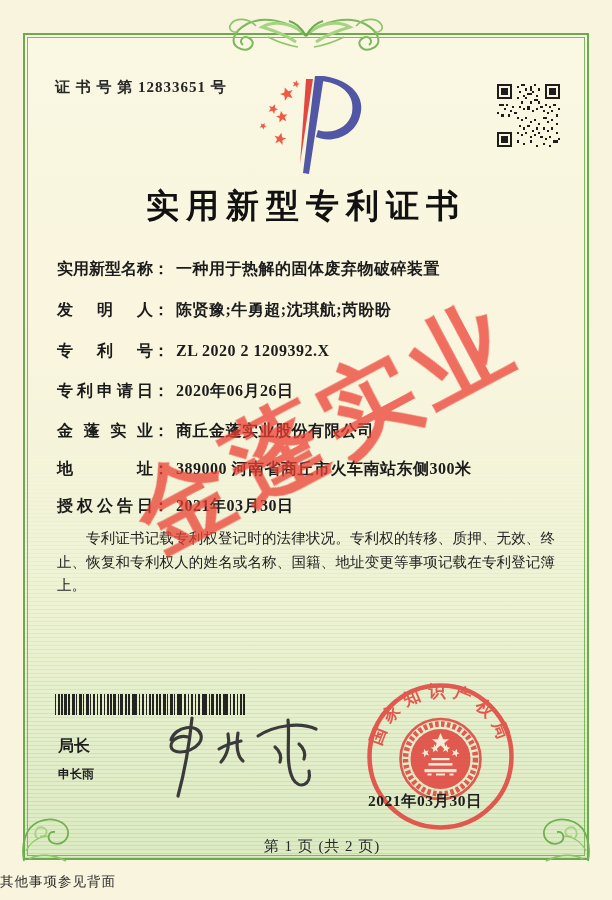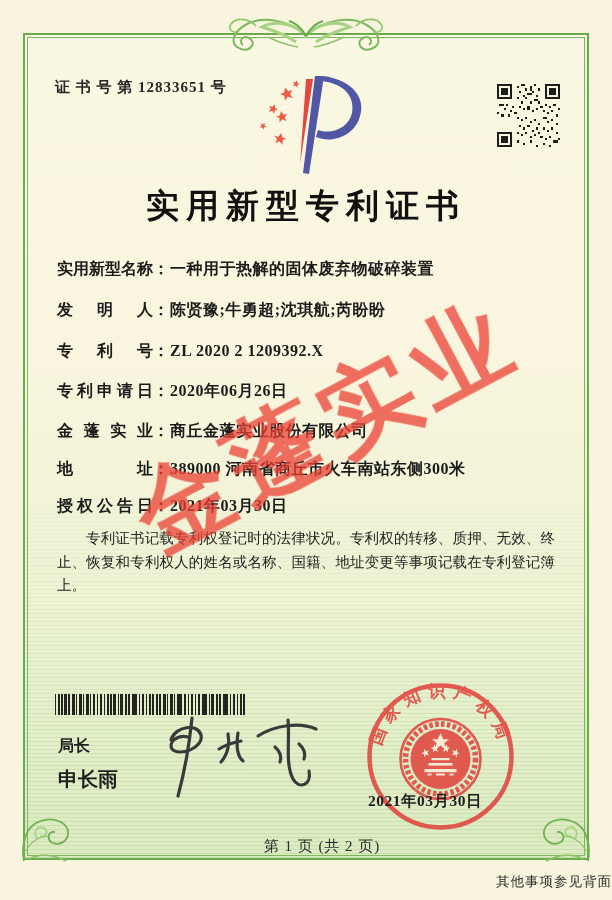--- a/index.html
+++ b/index.html
@@ -48,21 +48,21 @@
   }
 
   
   .row{position:absolute;left:57px;font-size:16px;font-weight:600;color:#1b1b1b;white-space:nowrap;}
   .row .lab{
     display:inline-block;width:96px;
     text-align:justify;text-align-last:justify;
     vertical-align:top;
   }
   .row .colon{display:inline-block;}
-  .row .val{margin-left:1px;letter-spacing:.5px;}
+  .row .val{margin-left:7px;letter-spacing:.5px;}
   .row2nd{position:absolute;left:253px;top:0;}
   #r0{top:259px;} #r1{top:300px;} #r2{top:341px;} #r3{top:381px;}
   #r4{top:421px;} #r5{top:459px;} #r6{top:496px;width:540px;}
 
   
   .paras{
     position:absolute;left:57px;top:527px;width:498px;
     font-size:14.5px;line-height:23.5px;text-align:justify;
     color:#222;font-style:normal;
   }
@@ -70,33 +70,33 @@
 
   
   .barcode{
     position:absolute;left:55px;top:694px;width:190px;height:21px;
     background-image:
       repeating-linear-gradient(90deg,#23231f 0 1.5px,transparent 1.5px 3.5px),
       repeating-linear-gradient(90deg,#23231f 0 1px,transparent 1px 6.5px),
       repeating-linear-gradient(90deg,transparent 0 9px,#23231f 9px 11px,transparent 11px 23px);
   }
   .sig-title{position:absolute;left:58px;top:736px;font-size:16px;font-weight:600;}
-  .sig-name{position:absolute;left:58px;top:766px;font-size:20px;font-weight:600;}
+  .sig-name{position:absolute;left:58px;top:766px;font-size:12px;font-weight:600;}
   .signature{position:absolute;left:148px;top:710px;width:185px;height:92px;}
   .seal{position:absolute;left:363px;top:679px;width:155px;height:155px;opacity:.9;mix-blend-mode:multiply;}
   .seal-date{
     position:absolute;left:368px;top:791px;width:160px;
     font-size:15.5px;font-weight:600;letter-spacing:.5px;color:#1d1d1d;
   }
   .page-number{
     position:absolute;left:16px;top:837px;width:612px;text-align:center;
     font-size:15px;color:#2a2a2a;letter-spacing:1px;
   }
   .footer-note{
-    position:absolute;left:0;top:873px;width:612px;text-align:right;
+    position:absolute;left:0;top:873px;width:612px;text-align:left;
     font-size:13.5px;color:#2b2b2b;letter-spacing:1px;
   }
 
   
   .watermark{
     position:absolute;left:118px;top:368px;width:414px;height:120px;
     font-size:96px;line-height:120px;font-weight:700;text-align:center;
     letter-spacing:8px;color:rgba(235,62,50,.74);
     transform:rotate(-28deg);transform-origin:50% 50%;
     z-index:5;pointer-events:none;white-space:nowrap;

